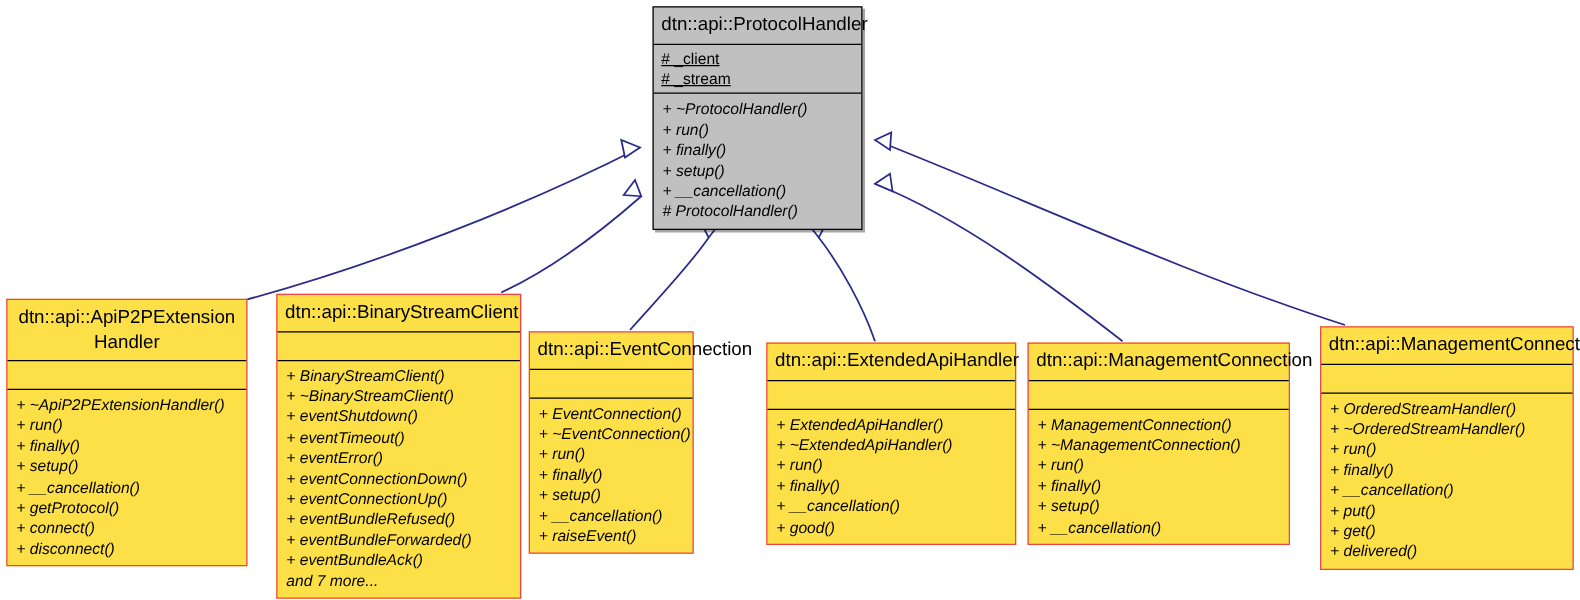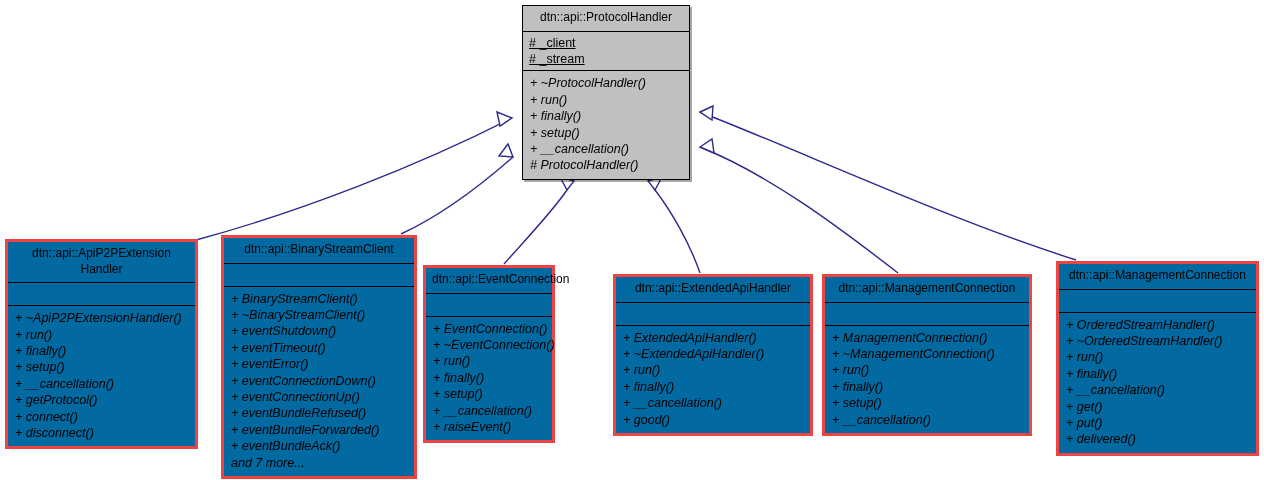--- a/index.html
+++ b/index.html
@@ -23,38 +23,38 @@
     position: absolute;
     left: 0;
     top: 0;
     width: 1264px;
     height: 480px;
     pointer-events: none;
   }
   .uml-class {
     position: absolute;
     box-sizing: border-box;
-    border: 3px solid #ef4444;
-    background: #0369a1;
+    border: 1px solid #ef4444;
+    background: #fde047;
     font-size: 12.5px;
     line-height: 1.3;
     color: #000000;
     z-index: 2;
   }
   .uml-class.is-root {
     background: #c0c0c0;
     border: 1px solid #000000;
     box-shadow: 2px 2px 0 0 rgba(0,0,0,0.35);
   }
   .uml-name {
     text-align: center;
     padding: 4px 6px 5px 6px;
     border-bottom: 1px solid #000000;
     white-space: pre-line;
-    font-size: 12px;
+    font-size: 15px;
   }
   .uml-attrs {
     border-bottom: 1px solid #000000;
     padding: 3px 6px;
     min-height: 14px;
     text-decoration: underline;
   }
   .uml-ops {
     padding: 4px 6px 5px 7px;
     font-style: italic;
@@ -201,19 +201,19 @@
 
   <div class="uml-class" style="left:1056px; top:261px; width:203px;">
     <div class="uml-name">dtn::api::ManagementConnection</div>
     <div class="uml-attrs empty-compartment"></div>
     <div class="uml-ops">
       <div class="uml-row">+  OrderedStreamHandler()</div>
       <div class="uml-row">+  ~OrderedStreamHandler()</div>
       <div class="uml-row">+  run()</div>
       <div class="uml-row">+  finally()</div>
       <div class="uml-row">+  __cancellation()</div>
+      <div class="uml-row">+  put()</div>
       <div class="uml-row">+  get()</div>
-      <div class="uml-row">+  put()</div>
       <div class="uml-row">+  delivered()</div>
     </div>
   </div>
 
 </div>
 
 </body></html>

